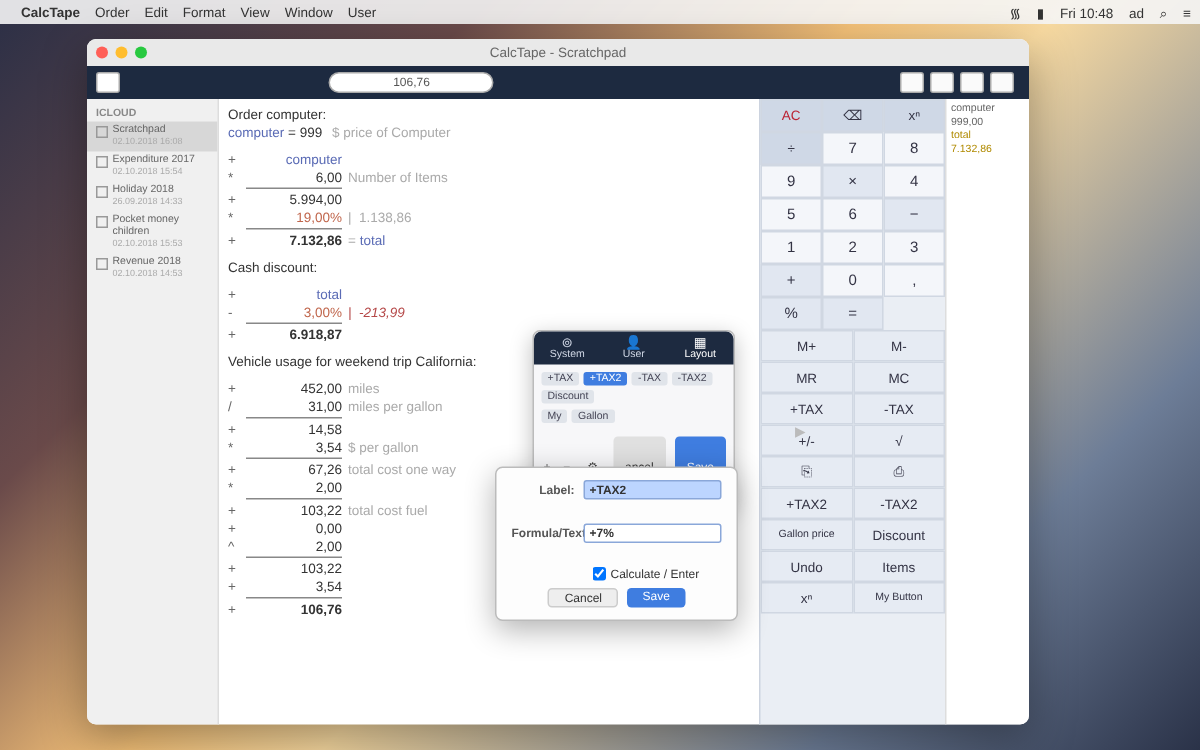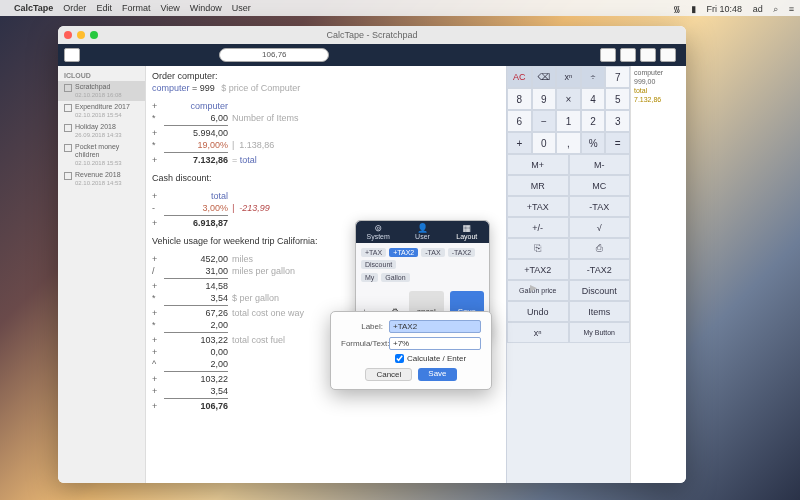--- a/index.html
+++ b/index.html
@@ -38,21 +38,21 @@
   .tape .op { width:12px; color:#666;}
   .tape .val { width:64px; text-align:right; }
   .tape .note { color:#aaa; margin-left:4px;}
   .tape .kw { color:#5a6bb5; }
   .tape .pct { color:#c0664c;}
   .tape .neg { color:#b54848;font-style:italic;}
   .tape .rule { border-top:1px solid #888; margin:1px 0 1px 12px; width:64px;}
   .tape .spacer{height:6px;}
   
   .keypad { width:124px; background:#eaeef4; border-left:1px solid #ccd3df; display:flex; flex-direction:column;}
-  .kgrid { display:grid; grid-template-columns:repeat(5,1fr);}
+  .kgrid { display:grid; grid-template-columns:repeat(3,1fr);}
   .key { height:22px; display:flex; align-items:center; justify-content:center; font-size:10px; border:0.5px solid #d0d7e2; background:#f4f6fa; color:#334; }
   .key.op { background:#e1e7f1;}
   .key.top { background:#cfd8e6; font-size:9px;}
   .key.ac { color:#b23;}
   .mgrid { display:grid; grid-template-columns:repeat(2,1fr);}
   .mkey { height:21px; display:flex; align-items:center; justify-content:center; font-size:9px; border:0.5px solid #d0d7e2; background:#e6ebf3; color:#334;}
   
   .notes { width:56px; background:#fff; border-left:1px solid #ddd; font-size:7px; color:#666; padding:2px 3px;}
   .notes .nline{line-height:9px;}
   .notes .ntot{color:#b08a00;}
@@ -66,21 +66,21 @@
   .chiprow { display:flex; flex-wrap:wrap; gap:3px; margin-bottom:4px;}
   .chip { background:#e0e4ea; border-radius:2px; padding:1px 4px; font-size:7px; color:#445;}
   .chip.sel { background:#3f7de0; color:#fff;}
   .pop-foot { display:flex; align-items:center; gap:6px; padding:0 5px 5px;}
   .pop-foot .plus, .pop-foot .minus { width:10px; text-align:center; color:#555;}
   .pop-foot .gear{margin-left:4px;}
   .pop-btn { margin-left:auto; background:#3f7de0; color:#fff; border-radius:3px; padding:16px 8px; font-size:8px;}
   .pop-btn.gray{ background:#e0e0e0; color:#333; margin-left:4px;}
   
   .dialog { position:absolute; top:311px; left:330px; width:162px; background:#fdfdfd; border:1px solid #bbb; border-radius:5px; box-shadow:0 6px 20px rgba(0,0,0,0.3); padding:8px 10px; font-size:8px; color:#333;}
-  .drow { display:flex; align-items:center; margin-bottom:4px;}
+  .drow { display:flex; align-items:center; margin-bottom:16px;font-weight:bold;}
   .drow label{ width:48px; text-align:right; padding-right:6px; color:#555;}
   .dinput { flex:1; border:1px solid #8aa7d9; border-radius:2px; padding:1px 3px; font-size:8px; background:#fff;}
   .dinput.sel { background:#bcd5ff;}
   .dchk { margin-left:54px; display:flex; align-items:center; gap:3px;}
   .dchk input{width:9px;height:9px;}
   .dbtns { display:flex; justify-content:center; gap:6px; margin-top:5px;}
   .dbtn { border-radius:3px; padding:1px 10px; font-size:8px;}
   .dbtn.save{ background:#3f7de0; color:#fff;}
   .dbtn.cancel{ background:#eee; border:1px solid #ccc;}
   .arrow { position:absolute; top:279px; left:530px; color:#bbb; font-size:14px;}

